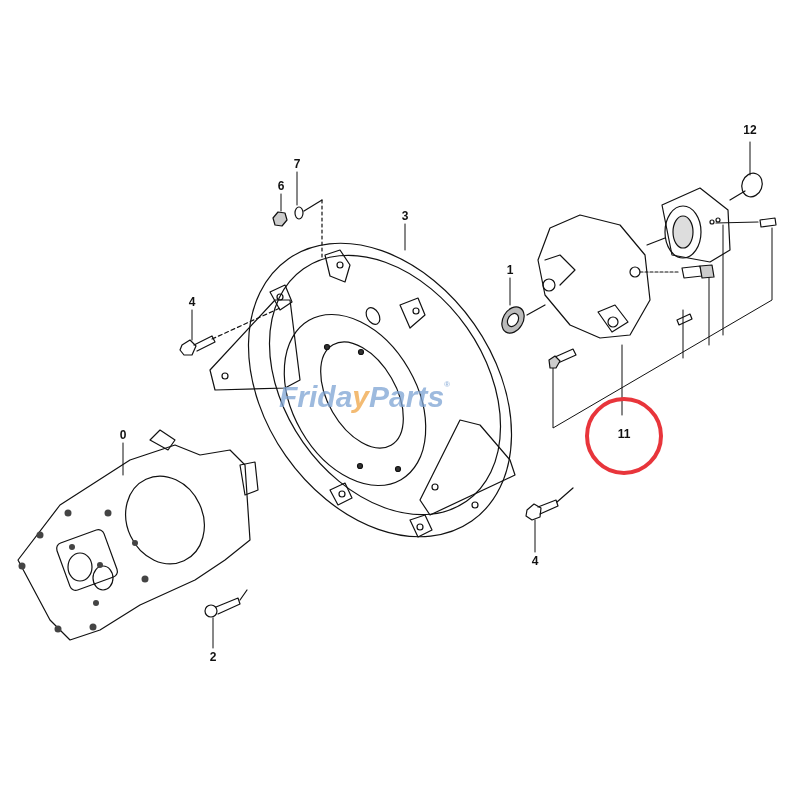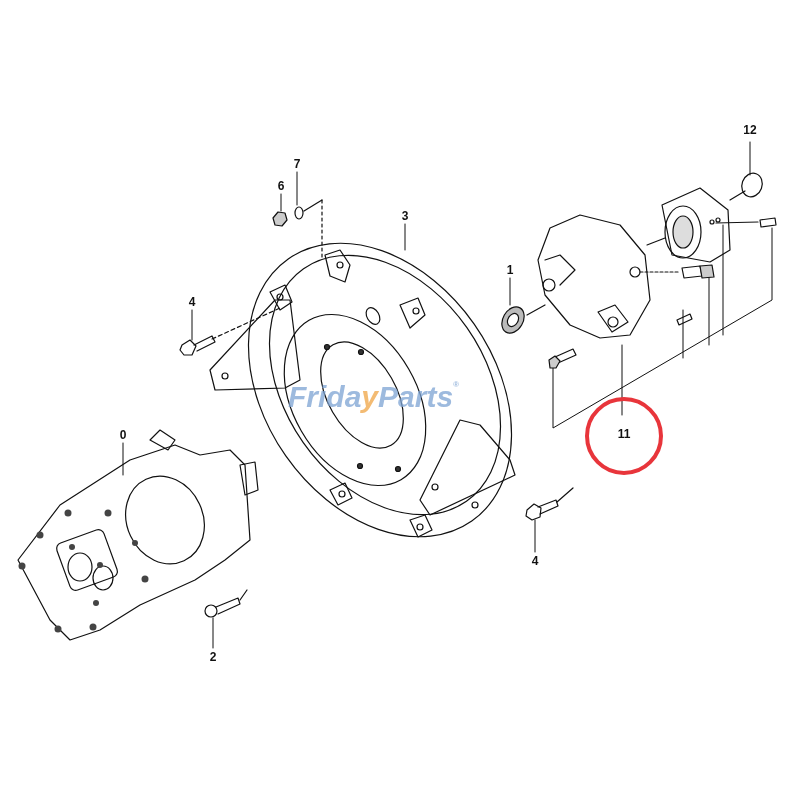--- a/index.html
+++ b/index.html
@@ -1,19 +1,19 @@
 <!DOCTYPE html>
 <html><head>
   <meta charset="utf-8">
   <style>
     html, body { margin: 0; padding: 0; background: #ffffff; }
     body { width: 800px; height: 800px; position: relative; overflow: hidden; font-family: "Liberation Sans", sans-serif; }
     #diagram { position: absolute; left: 0; top: 0; width: 800px; height: 800px; }
     .label { position: absolute; font-family: "Liberation Sans", sans-serif; font-weight: bold; font-size: 12px; color: #111; transform: translate(-50%, -50%); line-height: 1; }
-    .watermark { position: absolute; left: 288px; top: 380px; font-family: "Liberation Sans", sans-serif; font-weight: bold; font-style: italic; font-size: 30px; letter-spacing: 0px; color: #7da3d3; opacity: 0.75; white-space: nowrap; }
+    .watermark { position: absolute; left: 279px; top: 380px; font-family: "Liberation Sans", sans-serif; font-weight: bold; font-style: italic; font-size: 30px; letter-spacing: 0px; color: #7da3d3; opacity: 0.75; white-space: nowrap; }
     .watermark .mid { color: #f0a545; }
     .watermark .reg { font-size: 8px; vertical-align: top; color: #7da3d3; }
     .highlight { position: absolute; left: 585px; top: 397px; width: 78px; height: 78px; border: 4px solid #e8353b; border-radius: 50%; box-sizing: border-box; }
   </style>
 </head>
 <body>
 
 <svg id="diagram" viewBox="0 0 800 800" xmlns="http://www.w3.org/2000/svg" fill="none" stroke="#111" stroke-width="1.2" stroke-linejoin="round" stroke-linecap="round">
 
   <g>

